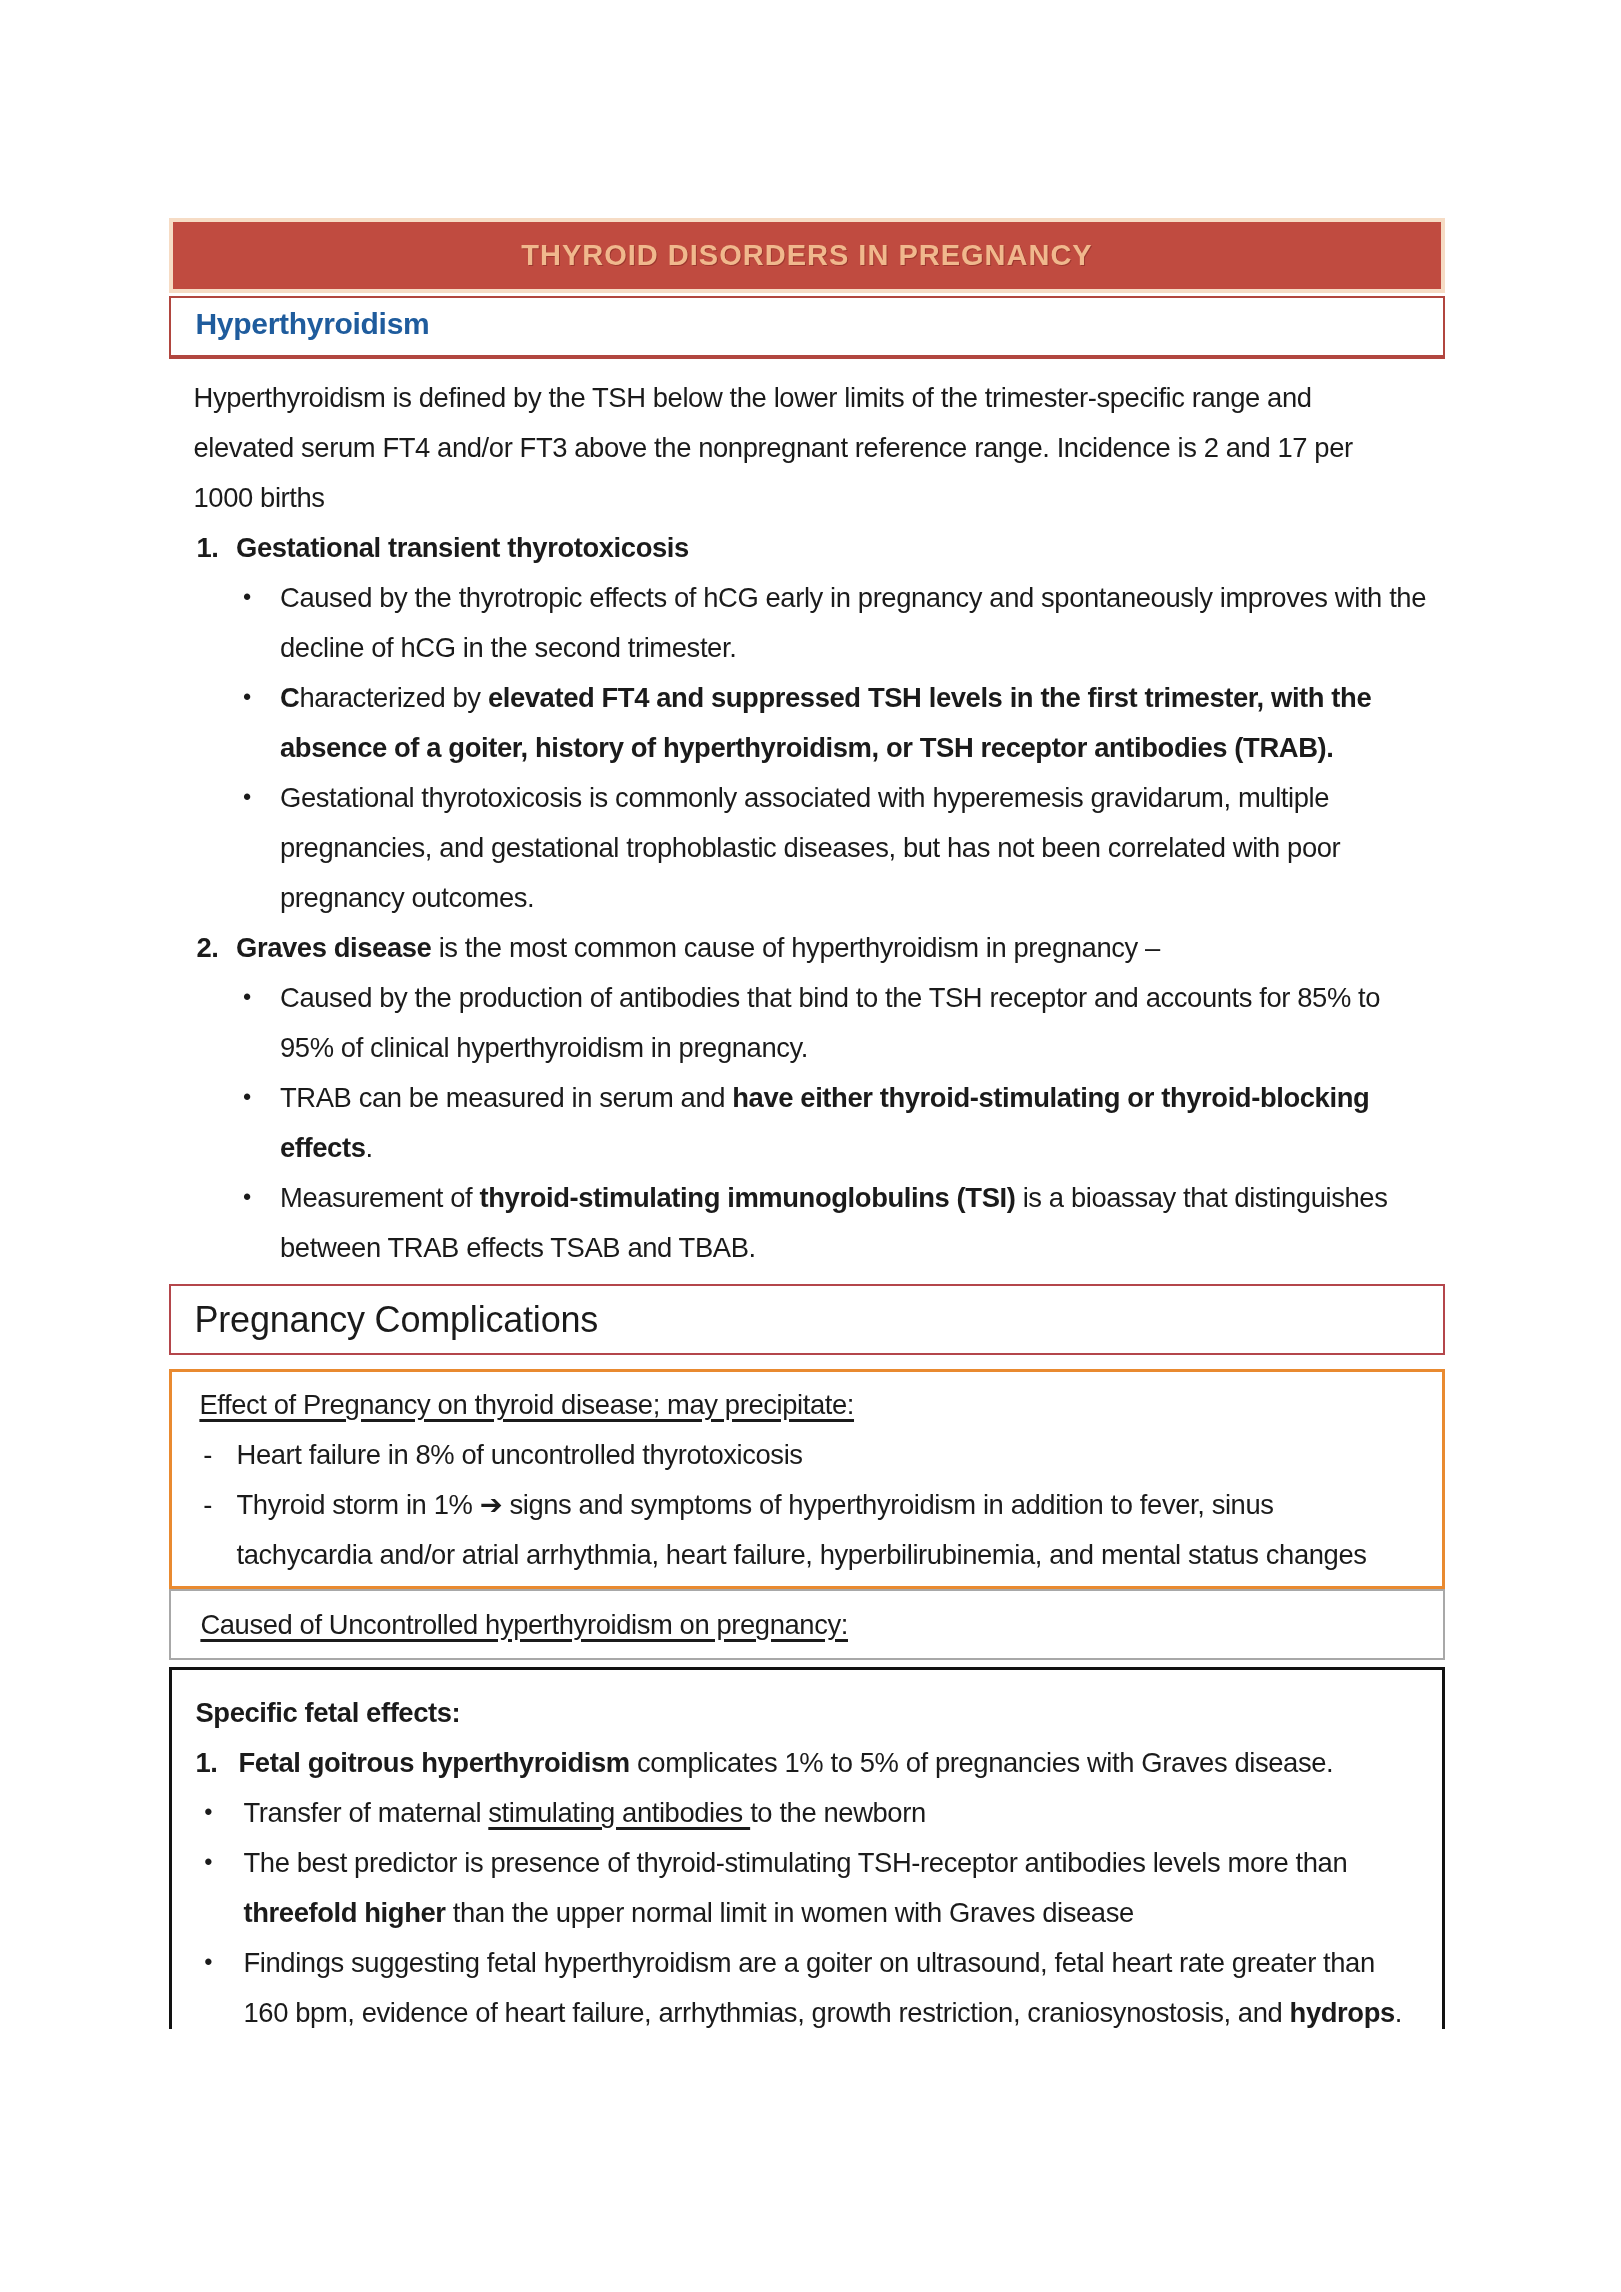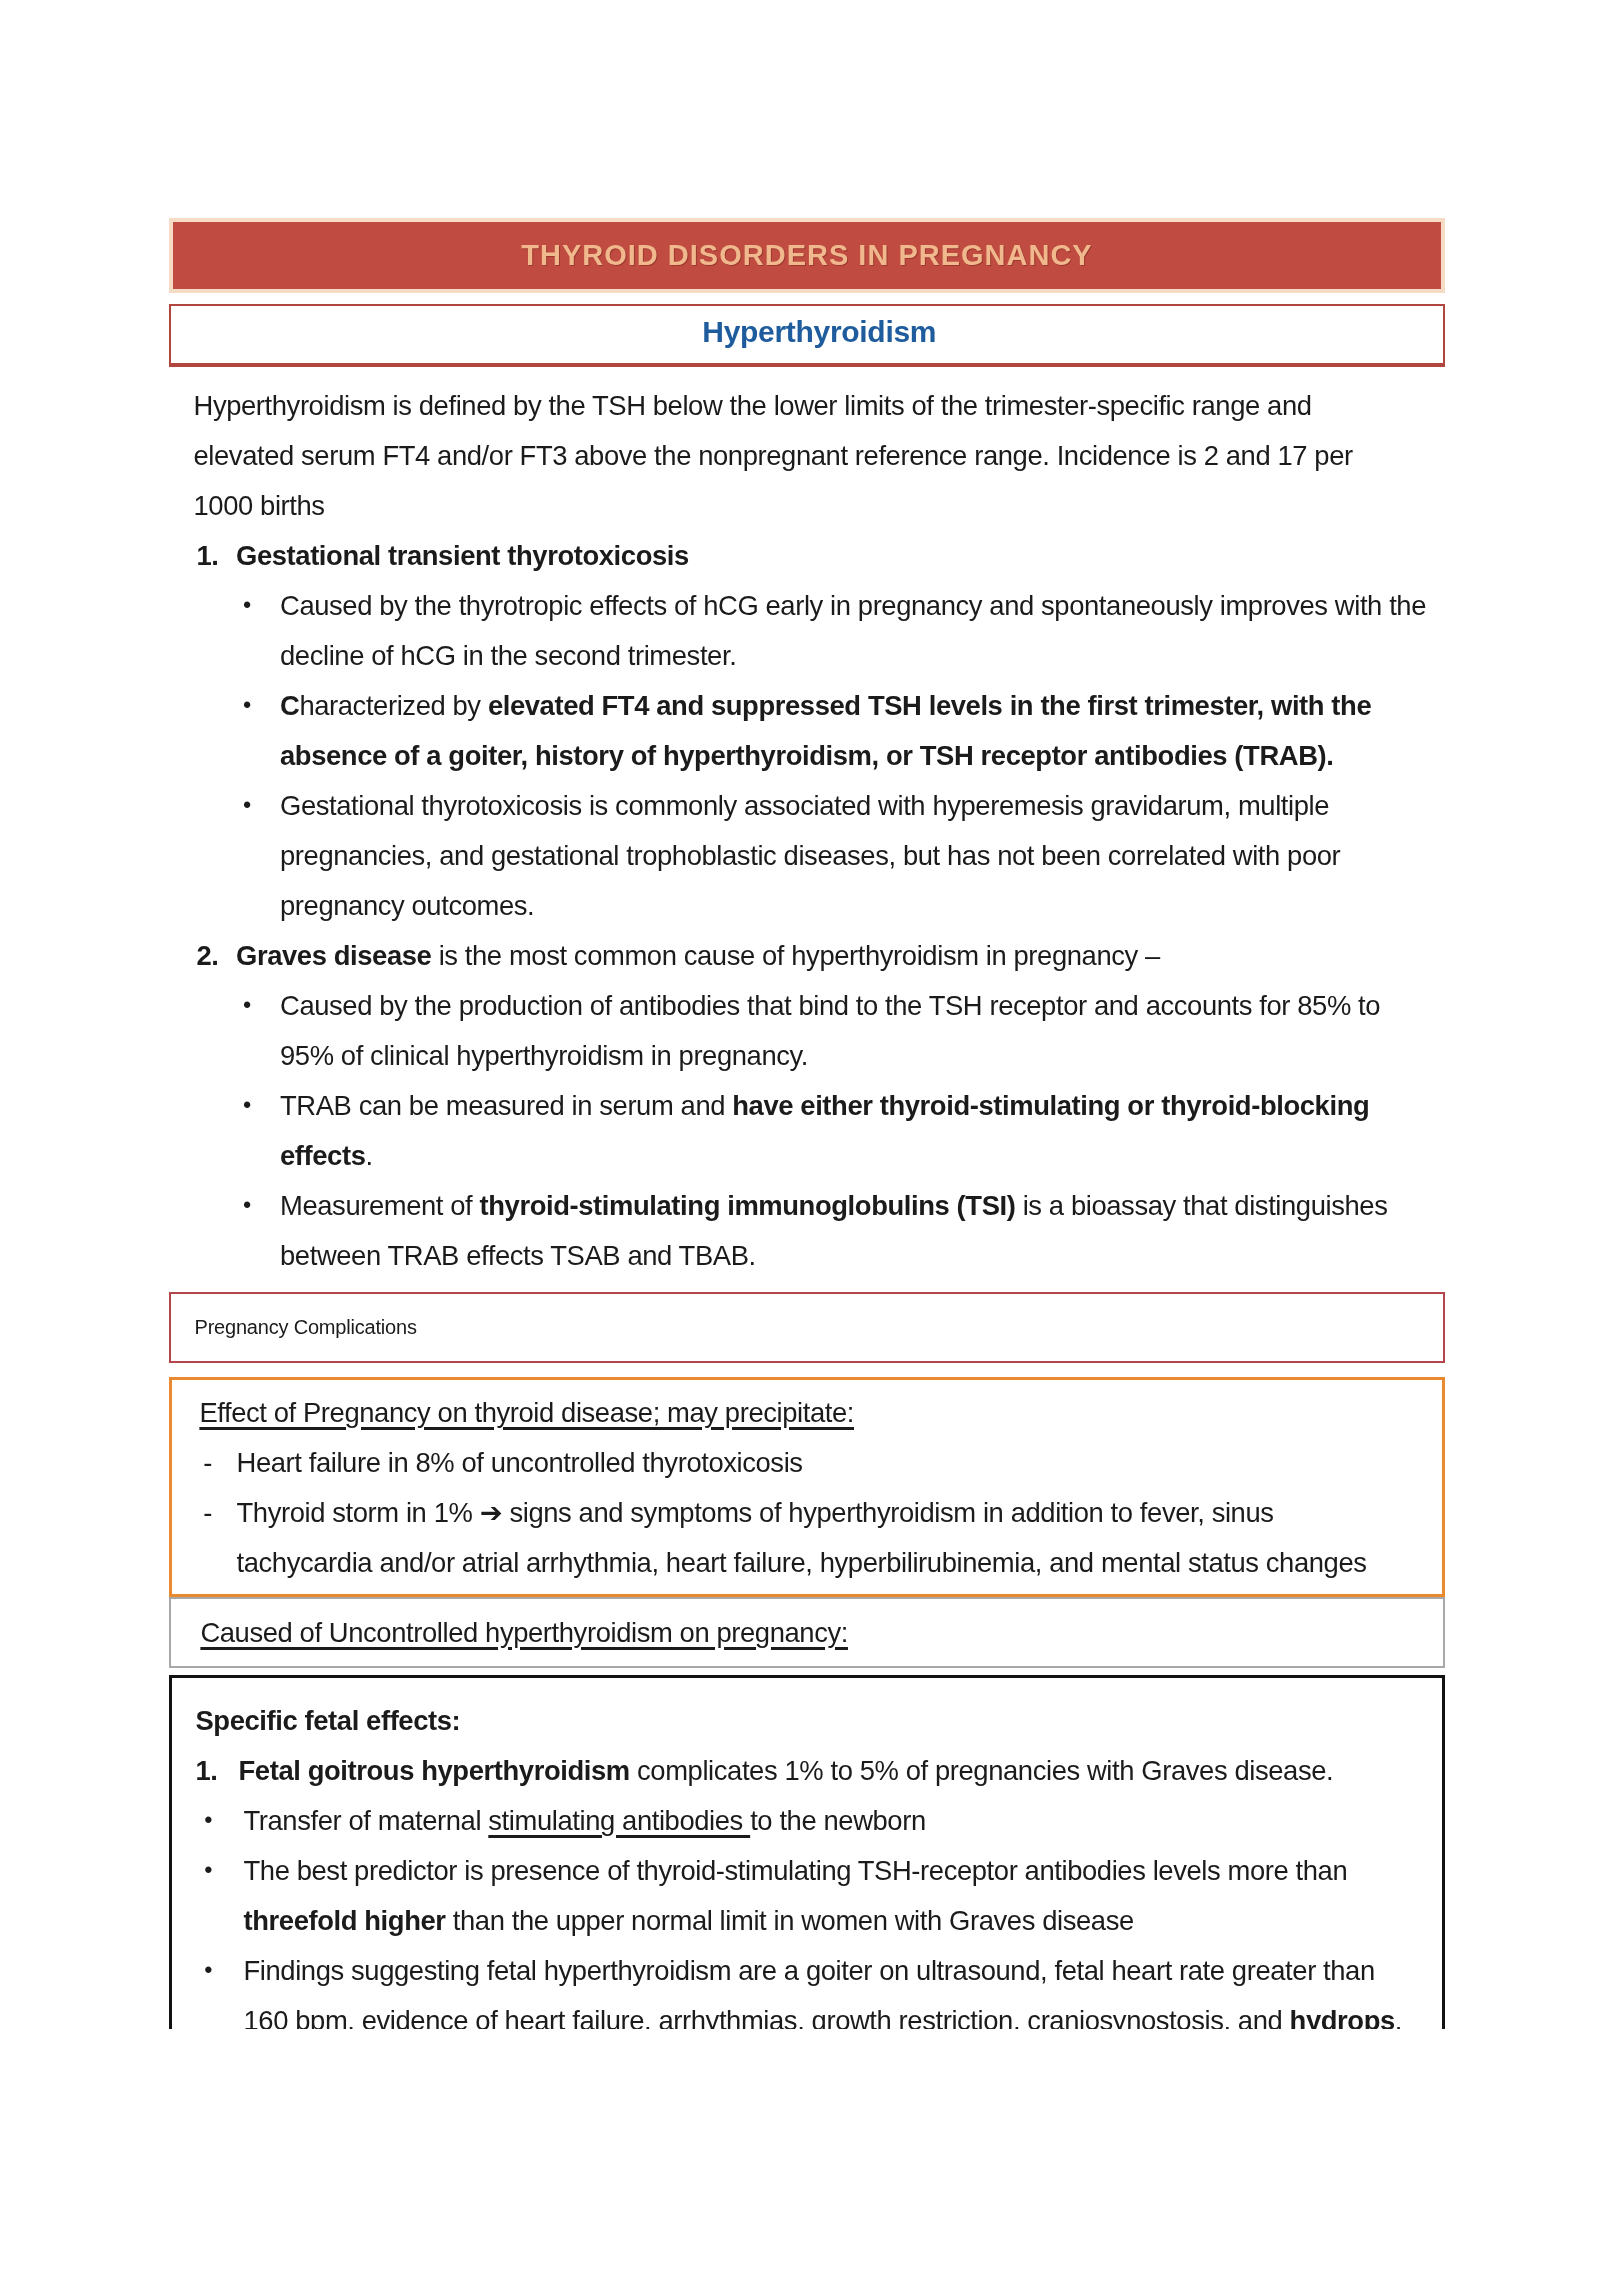--- a/index.html
+++ b/index.html
@@ -21,25 +21,24 @@
     display:flex;align-items:center;justify-content:center;
   }
   .banner-title{
     color:var(--banner-text);
     font-weight:bold;font-size:29px;letter-spacing:1px;
     text-shadow:1px 1px 0 rgba(90,20,15,.35);
   }
 
   
   .section-box{
-    box-sizing:border-box;height:63px;margin-top:11px;
+    box-sizing:border-box;height:63px;margin-top:3px;
     border:2px solid var(--section-border);
     border-bottom-width:4.9px;
     padding:8.8px 0 0 24.5px;
-    text-align:center;
   }
   .section-title{margin:0;color:var(--section-title);font-size:30px;font-weight:bold;letter-spacing:-0.3px;}
 
   
   .txt{font-size:27.4px;line-height:50px;letter-spacing:-0.4px;}
   .b{font-weight:bold;}
   .u{text-decoration:underline;text-decoration-thickness:2.9px;text-underline-offset:4.9px;}
   .arrow{font-family:"DejaVu Sans",sans-serif;font-weight:bold;}
 
   .intro{margin:13.7px 0 0 24.5px;max-width:1220px;}
@@ -51,21 +50,21 @@
   .bullet-item .glyph{position:absolute;left:74px;top:-1px;font-size:23.5px;}
   .item3{padding-left:52px;text-indent:-24.5px;max-width:1201px;box-sizing:border-box;}
 
   
   .comp-box{
     box-sizing:border-box;height:71px;margin-top:11.8px;
     border:2.9px solid var(--comp-border);
     display:flex;align-items:center;
     padding-left:23.5px;
   }
-  .comp-box .comp-title{font-size:20px;letter-spacing:-0.2px;}
+  .comp-box .comp-title{font-size:36px;letter-spacing:-0.2px;}
 
   
   .orange-box{
     box-sizing:border-box;margin-top:13.7px;
     border:3.9px solid var(--orange-border);
     padding:7.8px 23.5px 5.9px 23.5px;
   }
   .box-heading{margin:0 0 0 3.9px;}
   .dash-item{position:relative;padding-left:41px;max-width:1206px;box-sizing:border-box;}
   .dash-item .glyph{position:absolute;left:7.8px;top:0;}

